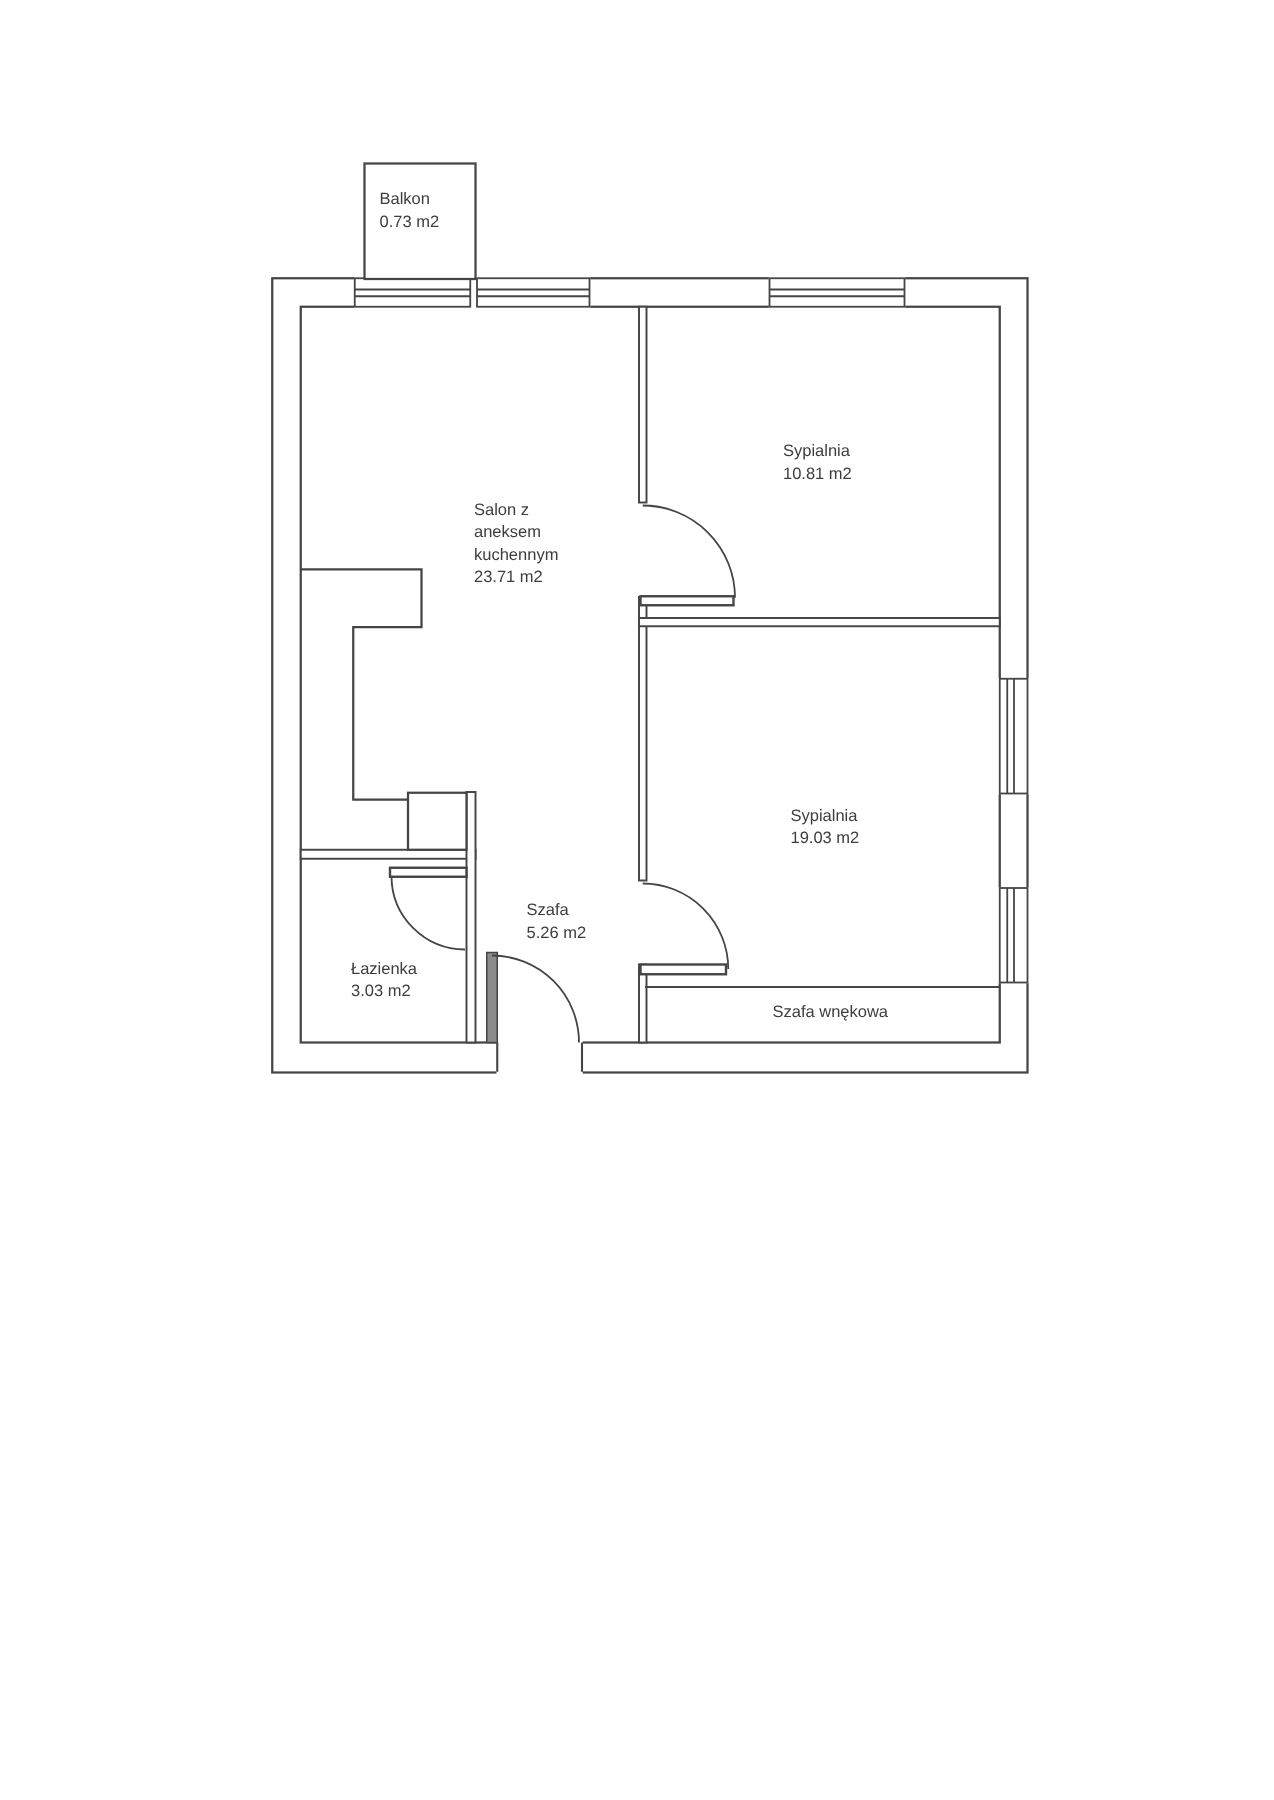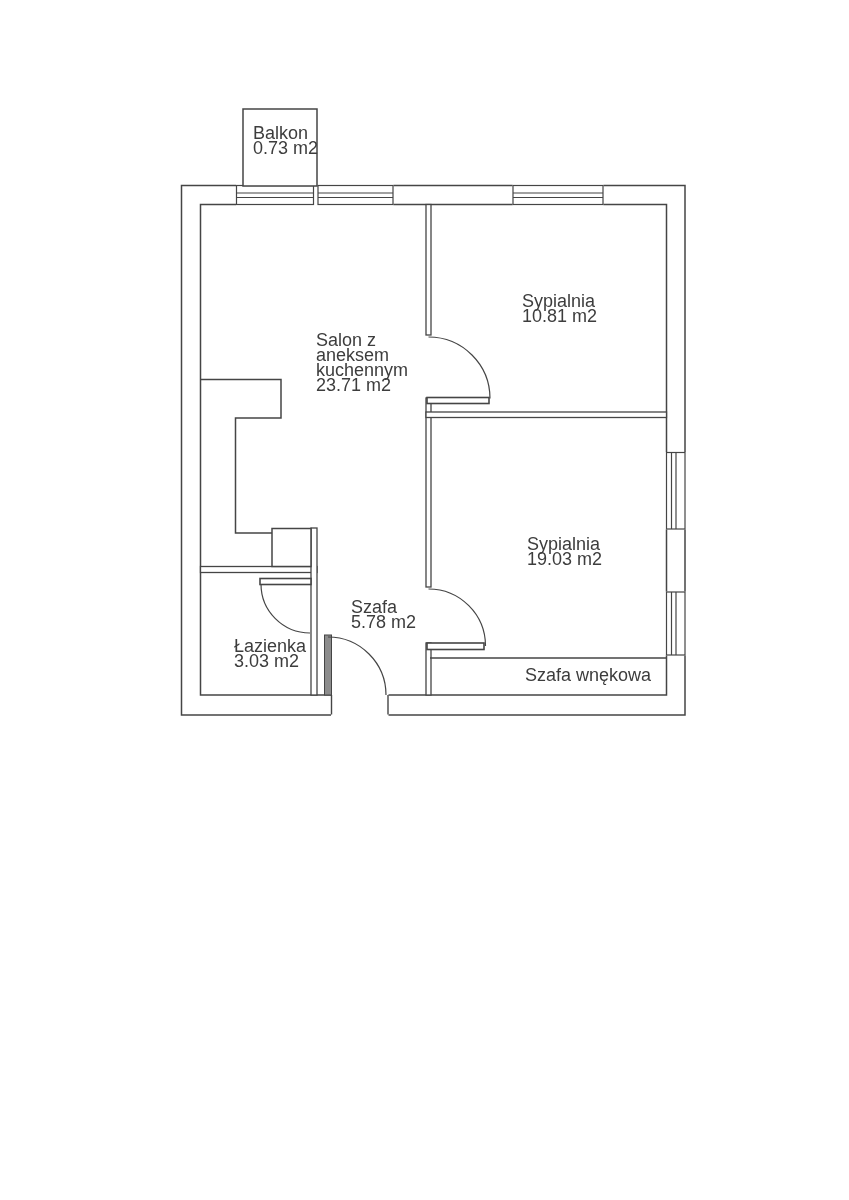--- a/index.html
+++ b/index.html
@@ -6,21 +6,21 @@
   #page{
     position:relative;
     width:849px;height:1200px;
     background:#ffffff;
     font-family:"Liberation Sans", sans-serif;
     overflow:hidden;
   }
   #plan-svg{position:absolute;left:0;top:0;}
   .room-label{
     position:absolute;
-    font-size:18px;
+    font-size:11px;
     line-height:15px;
     color:#3d3d3d;
     white-space:nowrap;
   }
   .room-label span{display:block;}
   .centered{text-align:center;}
 </style>
 </head>
 <body>
 
@@ -129,25 +129,25 @@
     <span>10.81 m2</span>
   </div>
 
   <div class="room-label" style="left:527px; top:537px;">
     <span>Sypialnia</span>
     <span>19.03 m2</span>
   </div>
 
   <div class="room-label" style="left:351px; top:600px;">
     <span>Szafa</span>
-    <span>5.78 m2</span>
+    <span>5.26 m2</span>
   </div>
 
   <div class="room-label" style="left:234px; top:639px;">
     <span>Łazienka</span>
     <span>3.03 m2</span>
   </div>
 
-  <div class="room-label centered" style="left:424px; top:668px; width:227px;text-align:right;">
+  <div class="room-label centered" style="left:440px; top:668px; width:227px;">
     <span>Szafa wnękowa</span>
   </div>
 
 </div>
 
 </body></html>

